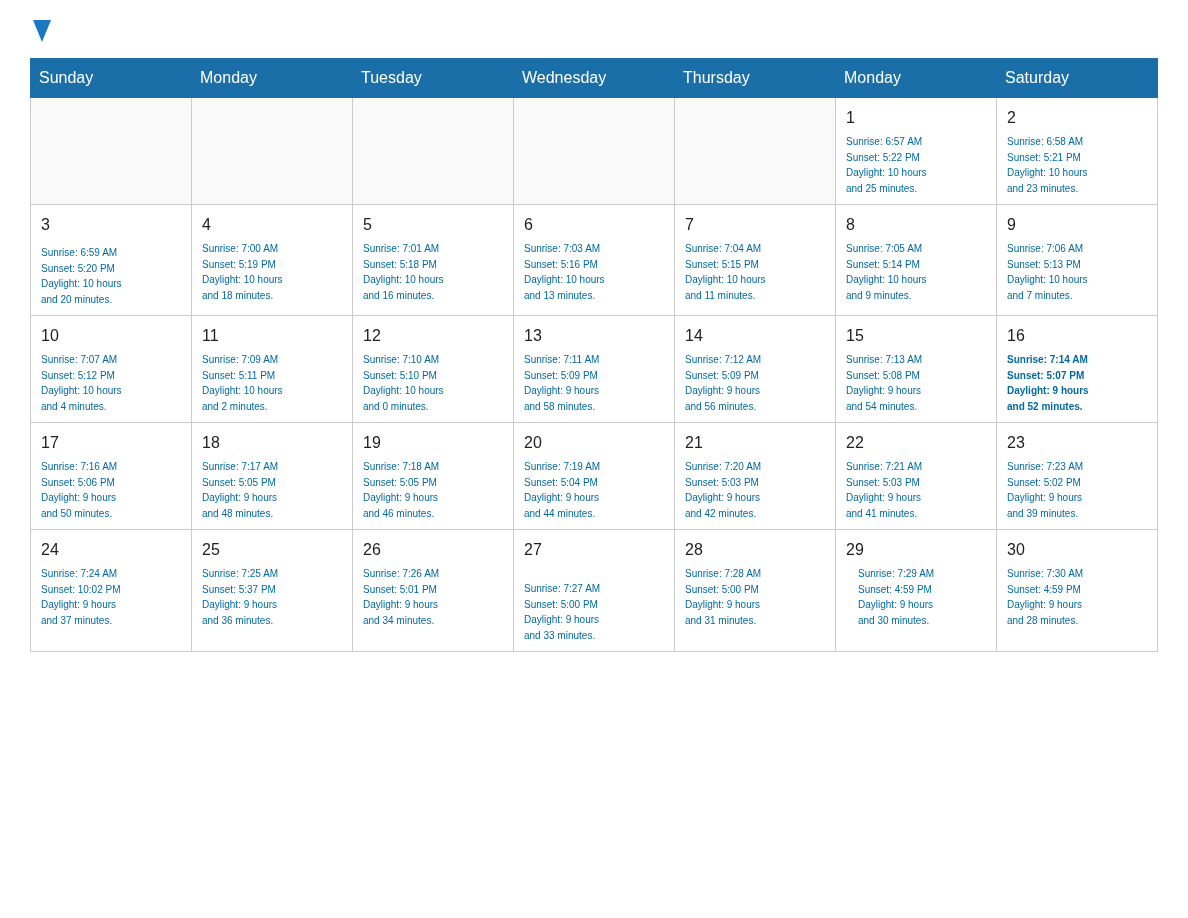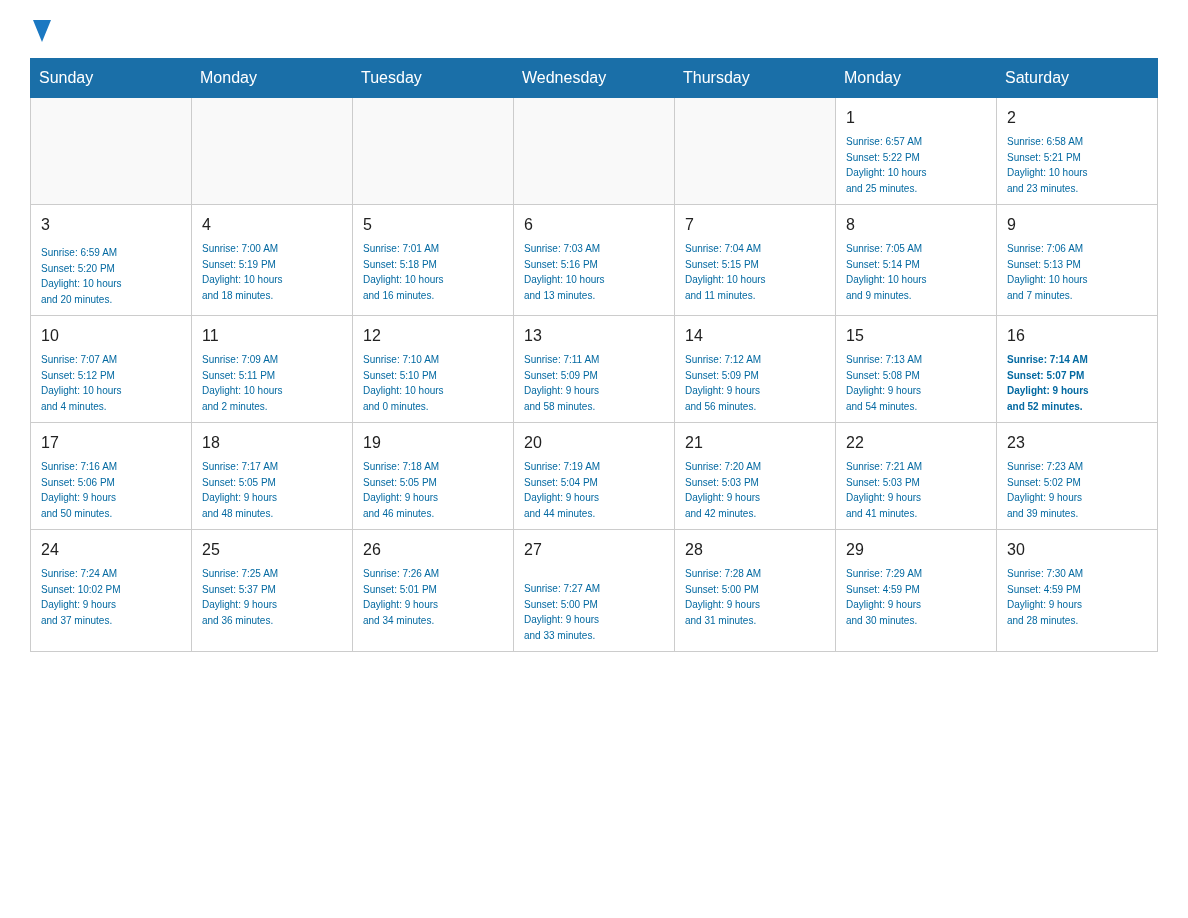--- a/index.html
+++ b/index.html
@@ -359,21 +359,21 @@
         </td>
         <td>
           <span class="day-number">28</span>
           <div class="day-info" style="white-space: pre-line;">Sunrise: 7:28 AM
 Sunset: 5:00 PM
 Daylight: 9 hours
 and 31 minutes.</div>
         </td>
         <td>
           <span class="day-number">29</span>
-          <div class="day-info" style="white-space: pre-line;">Sunrise: 7:29 AM
+          <div class="day-info" style="white-space: pre-line; margin-left: 12px;">Sunrise: 7:29 AM
 Sunset: 4:59 PM
 Daylight: 9 hours
 and 30 minutes.</div>
         </td>
         <td>
           <span class="day-number">30</span>
           <div class="day-info" style="white-space: pre-line;">Sunrise: 7:30 AM
 Sunset: 4:59 PM
 Daylight: 9 hours
 and 28 minutes.</div>

